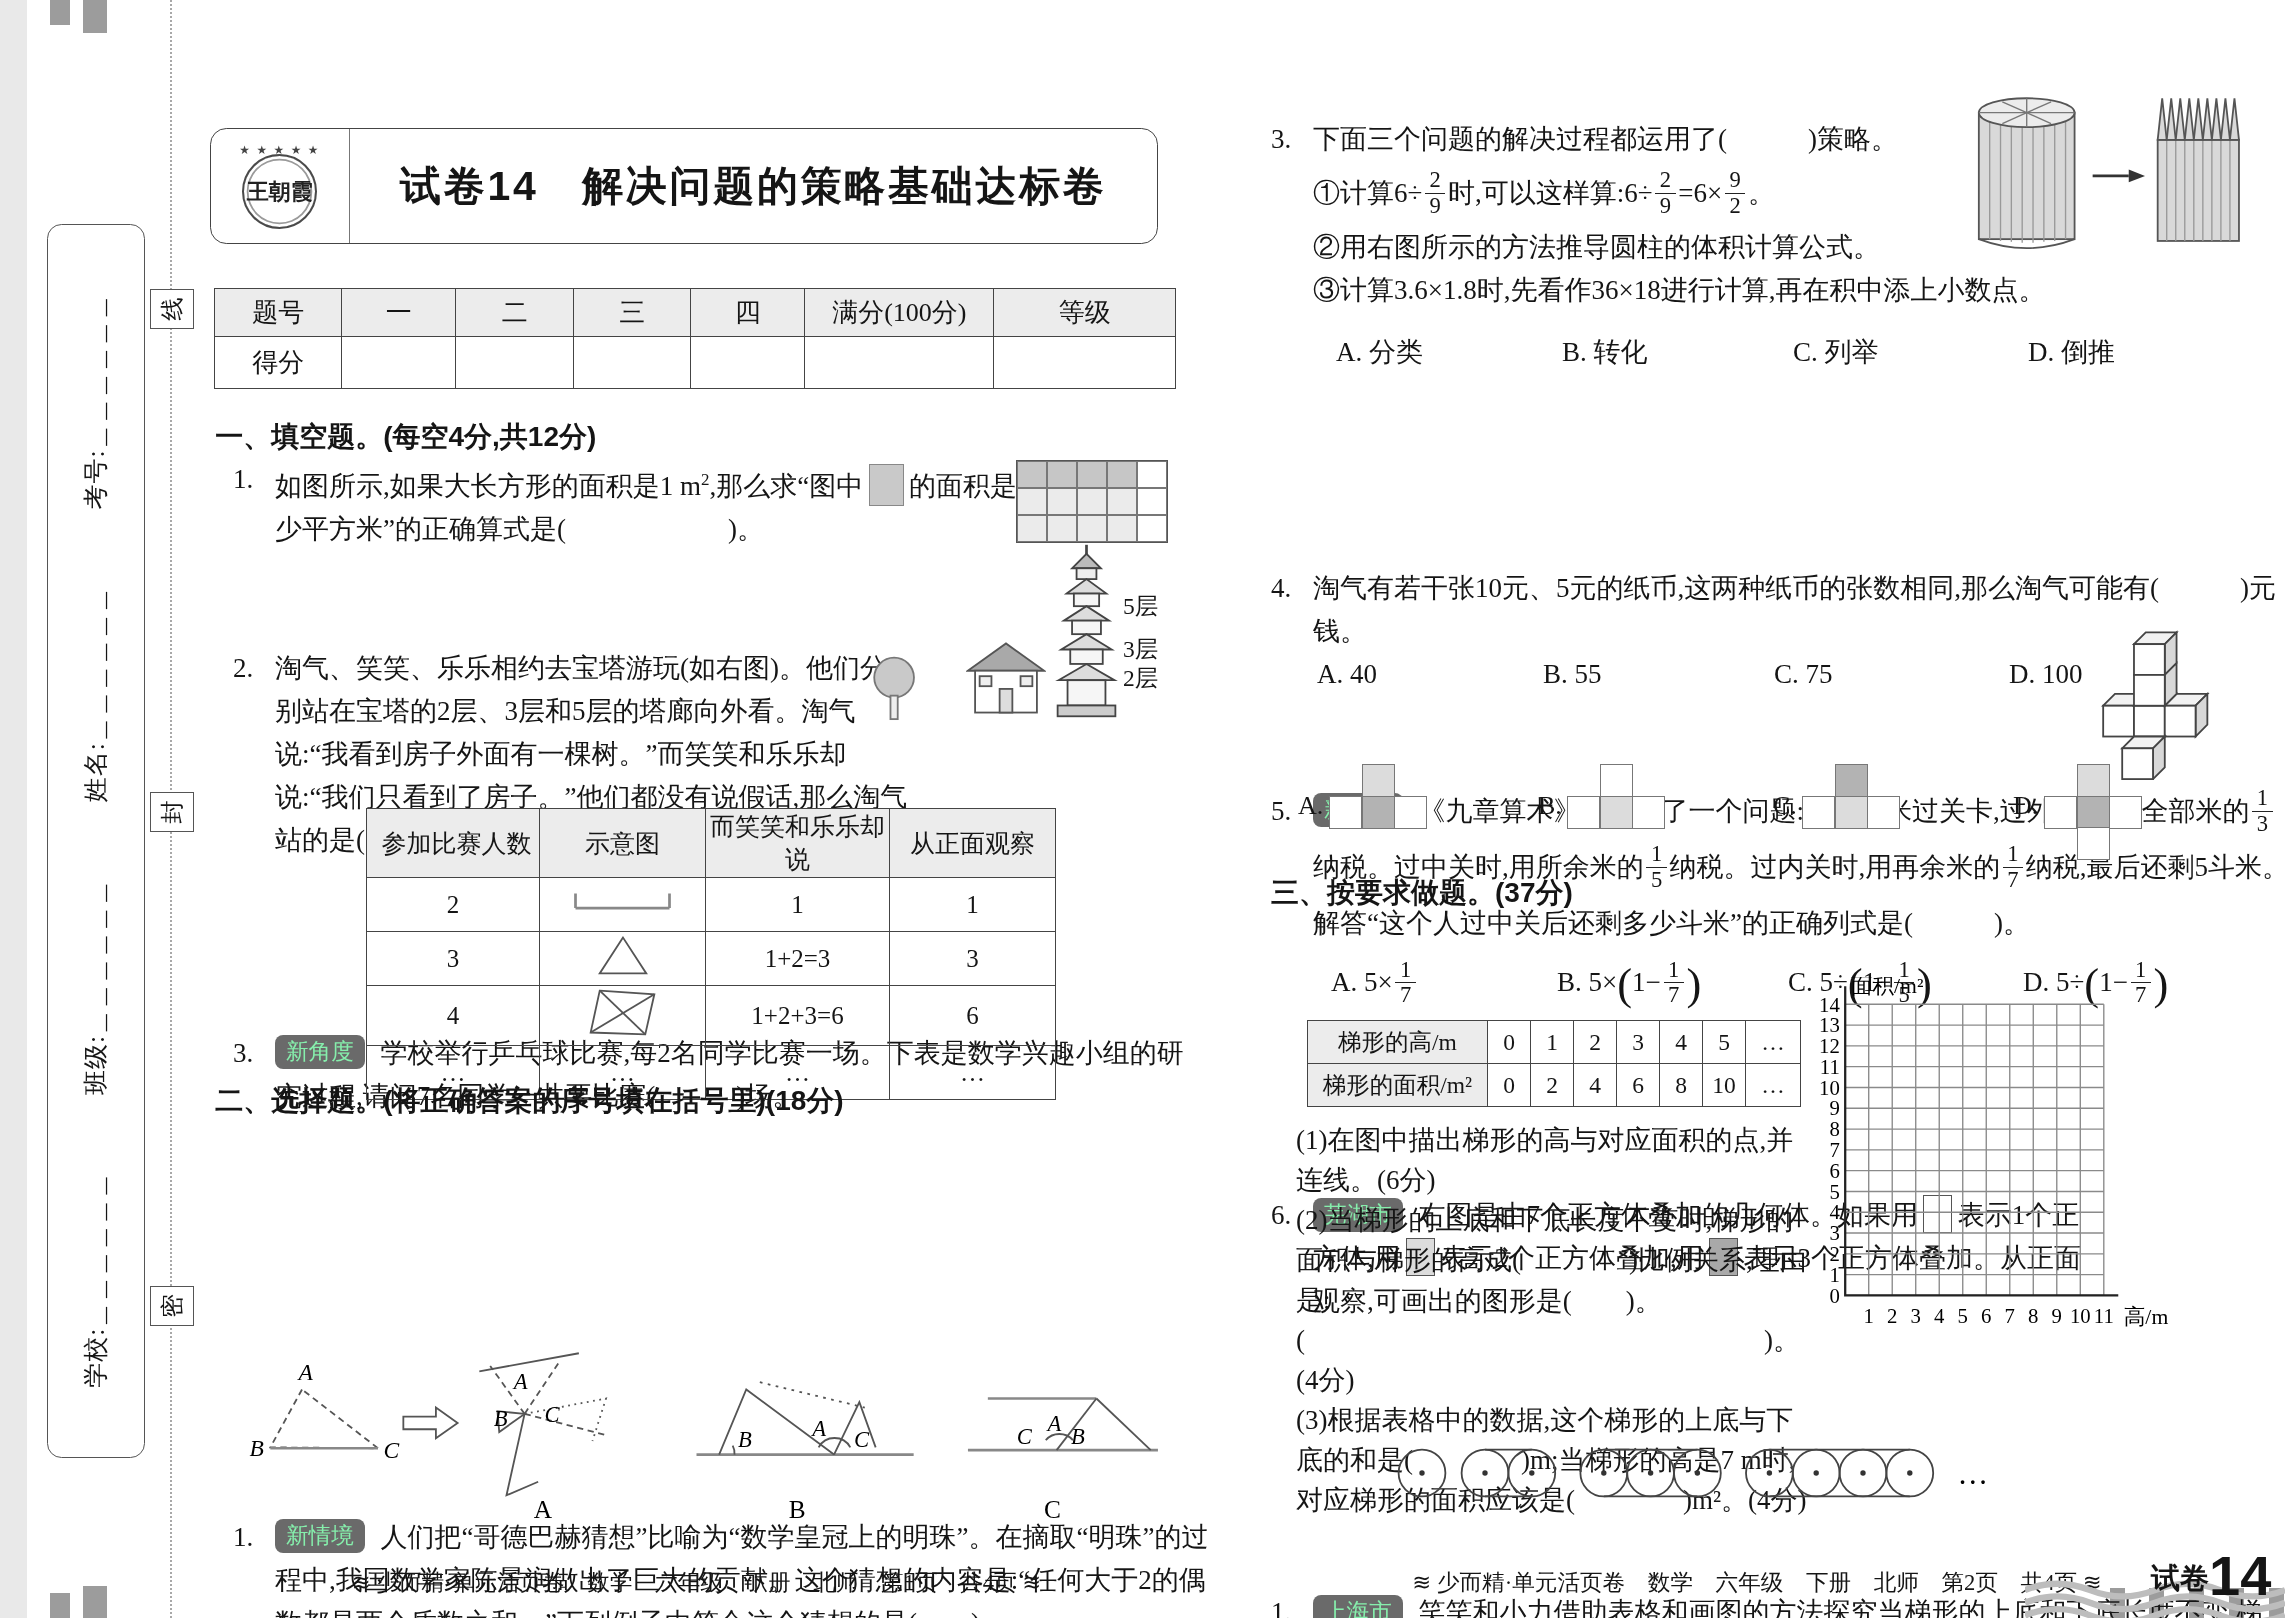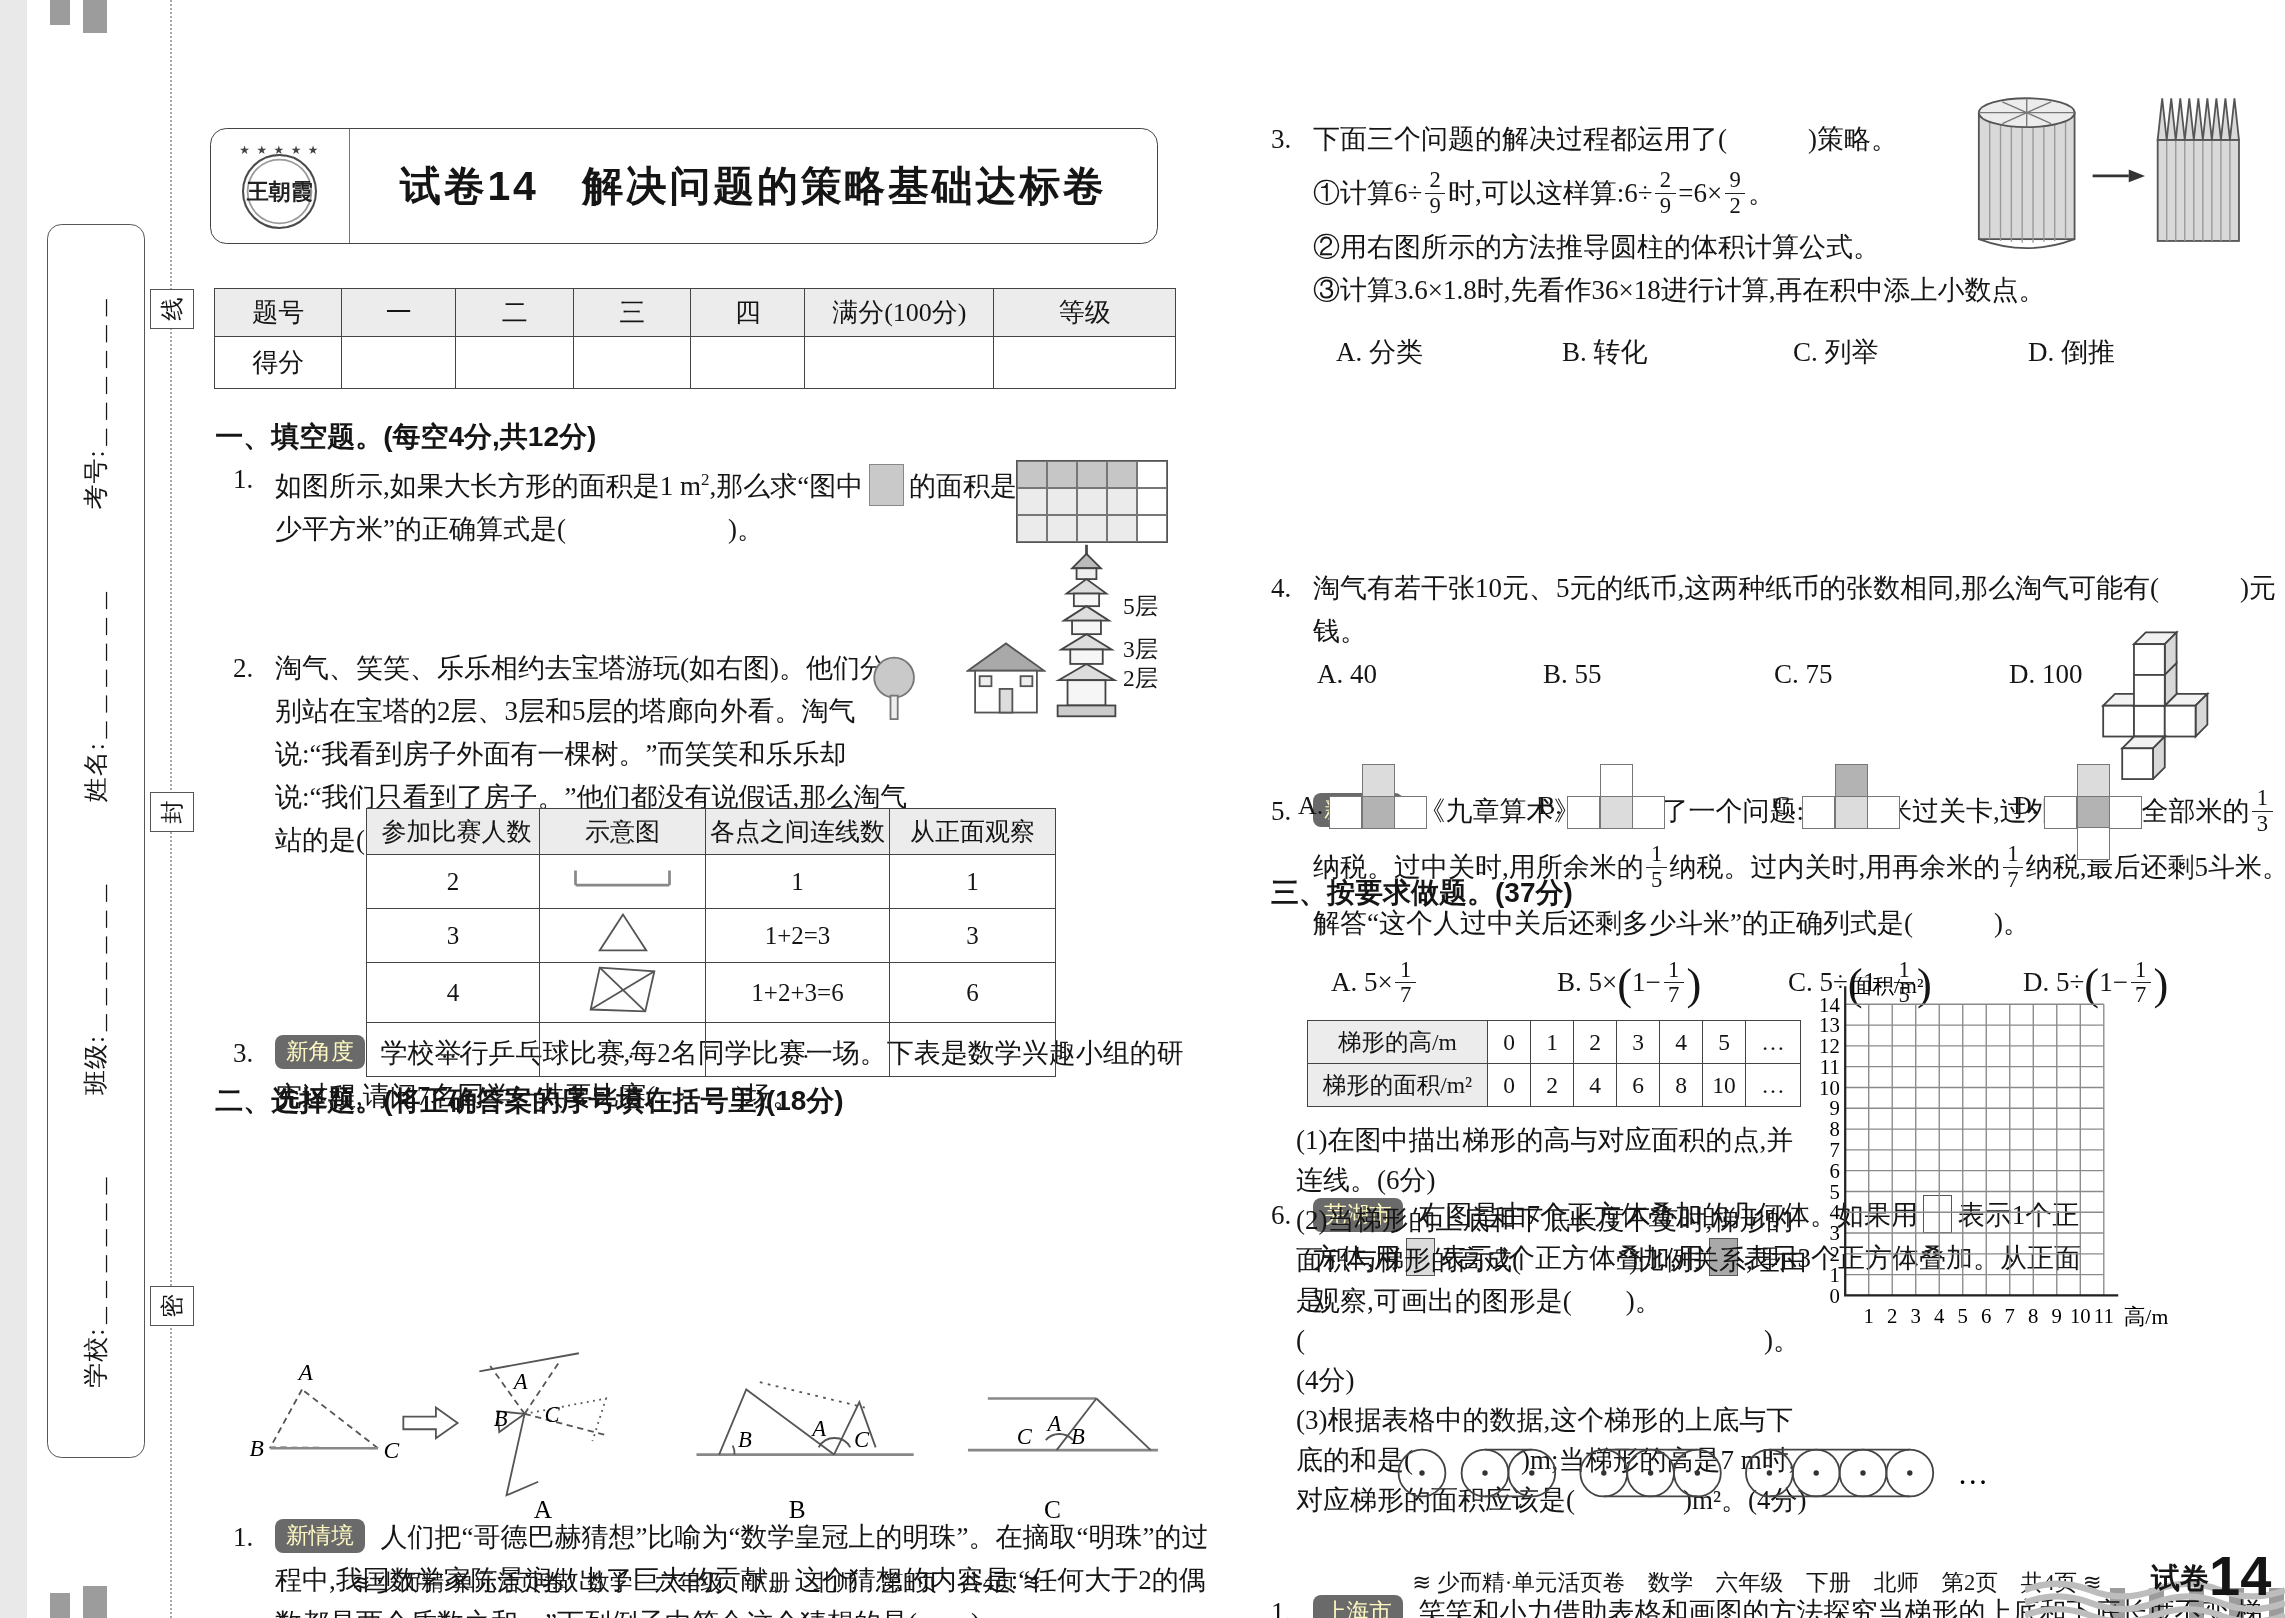--- a/index.html
+++ b/index.html
@@ -39,21 +39,21 @@
   #score-table{left:6.3px;top:288px;}
   #score-table td{border:1.8px solid #444;text-align:center;font-size:26px;}
   #score-table tr:first-child td{background:#ececec;height:45px;}
   #score-table tr:last-child td{height:49px;}
   
   .sec-title{font-family:"Liberation Sans","DejaVu Sans",sans-serif;font-weight:bold;
              font-size:28px;}
   .q{font-size:27px;line-height:43px;}
   .qn{position:relative;padding-left:42px;}
   .qn > .no{position:absolute;left:0;top:0;}
-  .badge{display:inline-block;background:#6a6a6a;color:#fef9c3;border-radius:8.1px;
+  .badge{display:inline-block;background:#6a6a6a;color:#86efac;border-radius:8.1px;
          padding:0 11px;font-family:"Liberation Sans","DejaVu Sans",sans-serif;
          font-size:22.6px;line-height:34px;vertical-align:2.7px;margin-right:9px;}
   .opts{display:flex;margin-left:47px;}
   .opts > span{display:inline-block;}
   .pw1{width:226px;} .pw2{width:231px;} .pw3{width:235px;}
   
   .fr{display:inline-flex;flex-direction:column;text-align:center;vertical-align:middle;
       line-height:1.08;font-size:22.6px;margin:0 2.7px;position:relative;top:-2.7px;}
   .fr .n{border-bottom:1.8px solid #222;padding:0 4.5px;}
   .fr .d{padding:0 4.5px;}
@@ -212,21 +212,21 @@
       <span class="no">3.</span>
       <span class="badge">新角度</span>
       <span>学校举行乒乓球比赛,每2名同学比赛一场。下表是数学兴趣小组的研究过程,请问7名同学一共要比赛(　　　)场。</span>
     </div>
 
     <table class="abs" id="match-table">
       <tbody>
           <tr>
         <td style="width:163px;padding-left:8px;">参加比赛人数</td>
         <td style="width:163px;">示意图</td>
-        <td style="width:181px;">各点之间连线数</td>
+        <td style="width:181px;">而笑笑和乐乐却说</td>
         <td style="width:163px;">从正面观察</td>
       </tr>
       <tr>
         <td>2</td>
         <td>
           <svg width="109" height="23.5" viewBox="0 0 120 26">
                 <path d="M8 4V20 M8 20H112 M112 4V20" fill="none" stroke="#888" stroke-width="3"></path>
               </svg>
         </td>
         <td>1</td>

